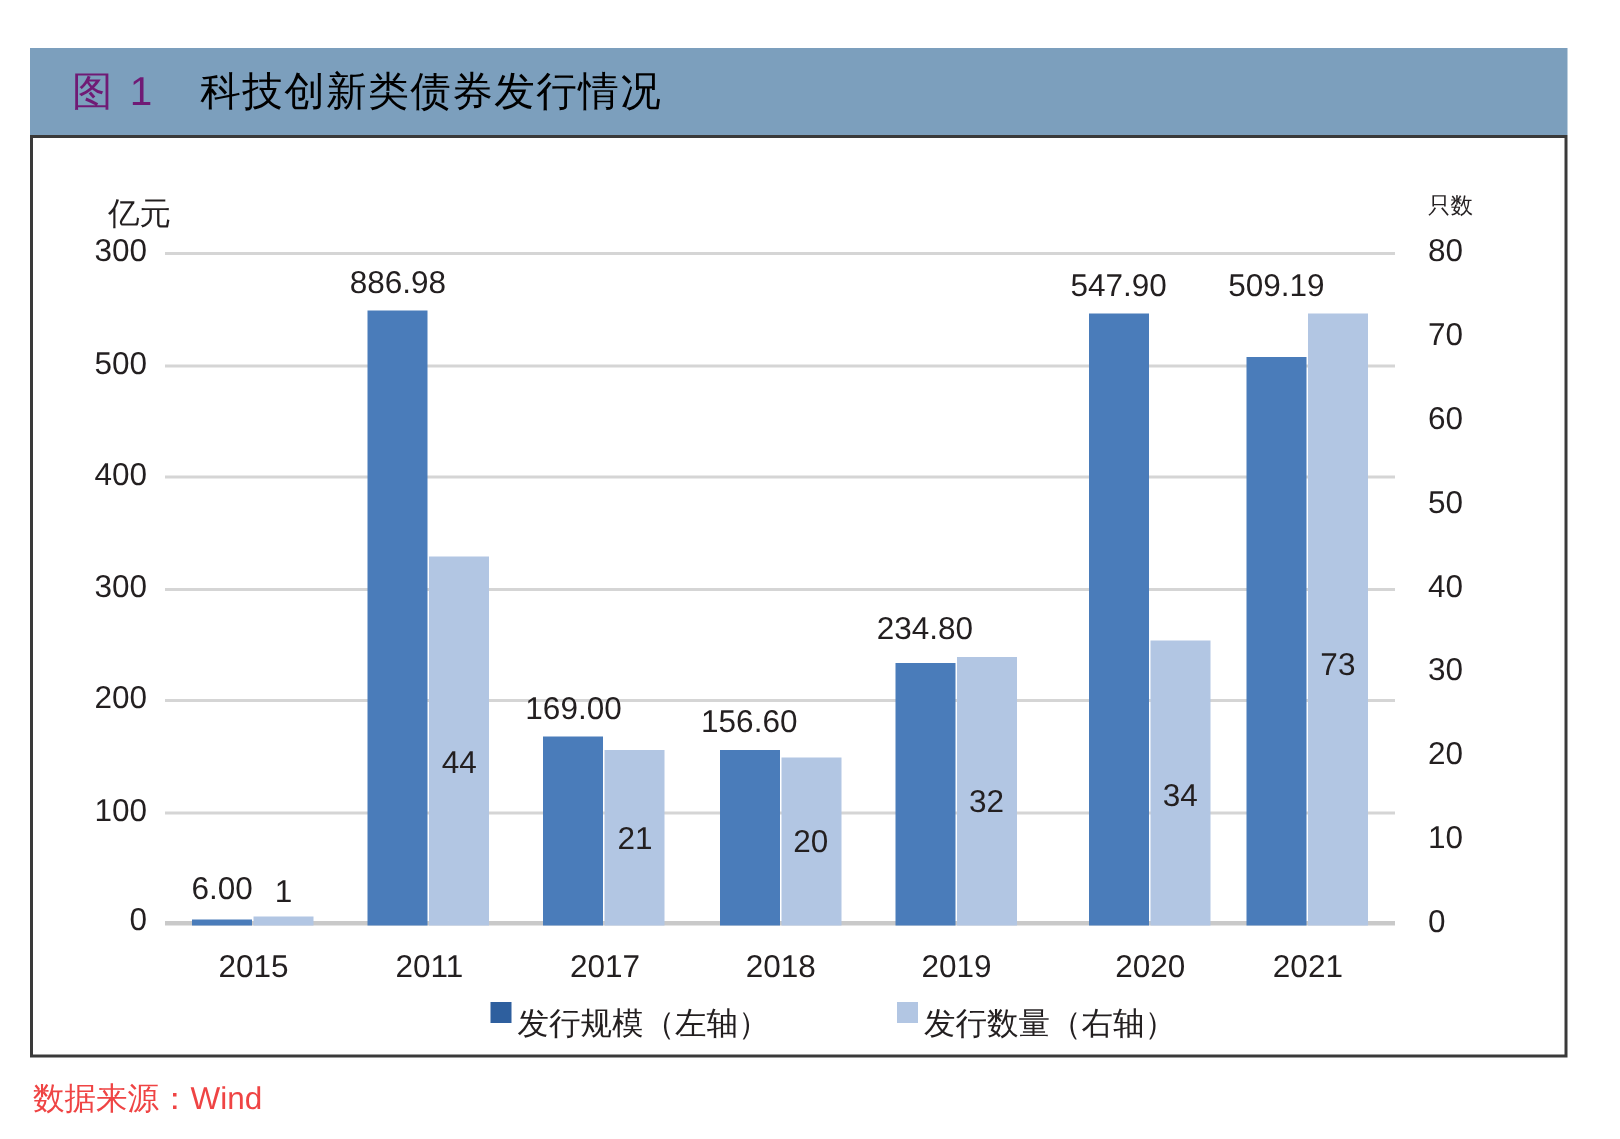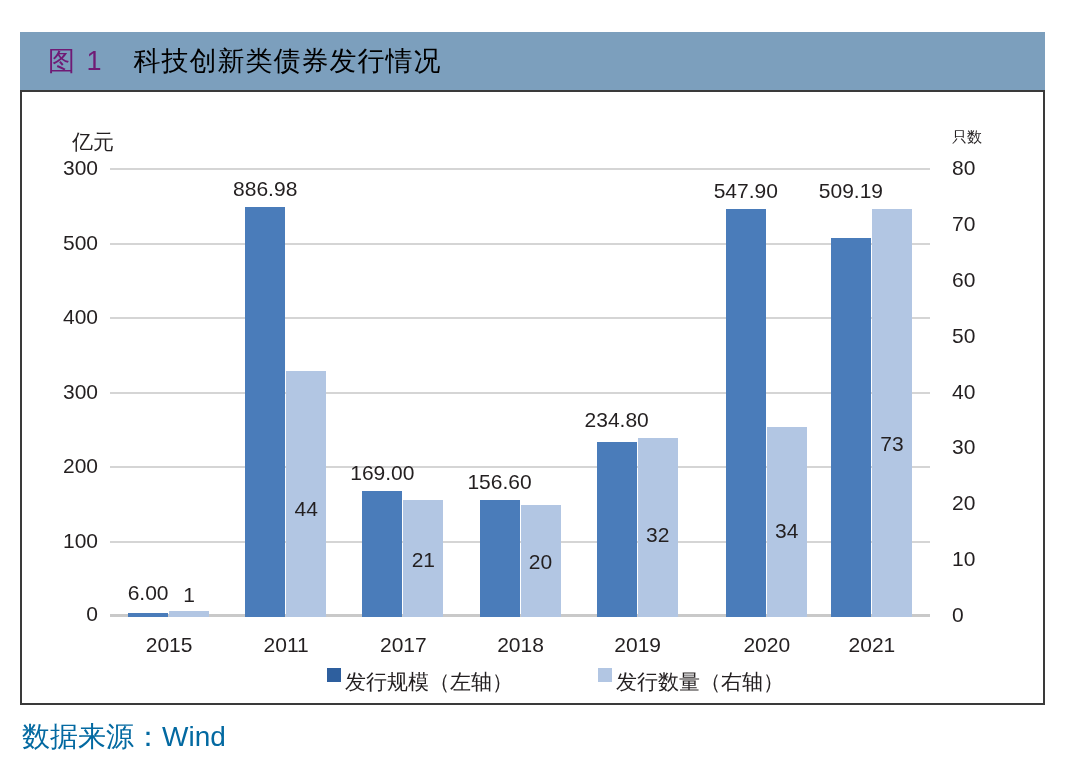--- a/index.html
+++ b/index.html
@@ -174,22 +174,22 @@
     width: 14px;
     height: 14px;
     margin-right: 4px;
     display: inline-block;
   }
   
   #source {
     position: absolute;
     left: 22px;
     top: 718px;
-    font-size: 28px;
-    color: #0369a1;
+    font-size: 21px;
+    color: #ef4444;
   }
 </style>
 </head>
 <body>
 
 <div id="figure-root">
 
   <div id="title-bar" style="background: rgb(124, 159, 189);">
     <span class="fig-no">图 1</span>
     <span class="fig-title">科技创新类债券发行情况</span>

